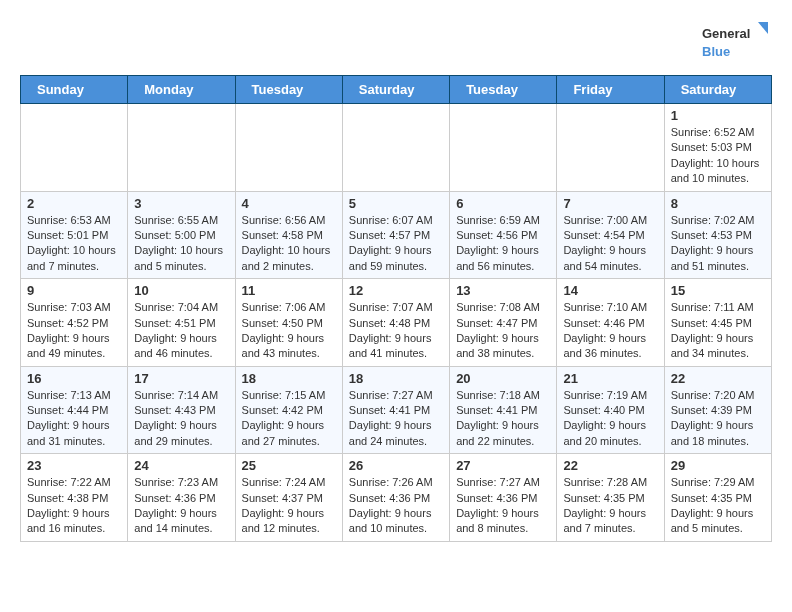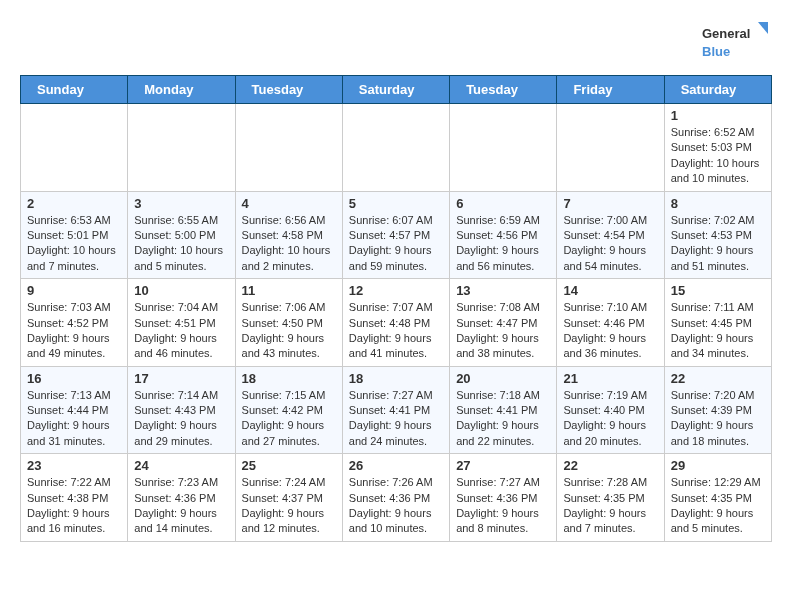--- a/index.html
+++ b/index.html
@@ -288,19 +288,19 @@
 Daylight: 9 hours and 8 minutes.</div>
         </td>
         <td>
           <span class="day-number">22</span>
           <div class="day-info">Sunrise: 7:28 AM
 Sunset: 4:35 PM
 Daylight: 9 hours and 7 minutes.</div>
         </td>
         <td>
           <span class="day-number">29</span>
-          <div class="day-info">Sunrise: 12:29 AM
+          <div class="day-info">Sunrise: 7:29 AM
 Sunset: 4:35 PM
 Daylight: 9 hours and 5 minutes.</div>
         </td>
       </tr>
     </tbody>
 </table>
 
 </body></html>

